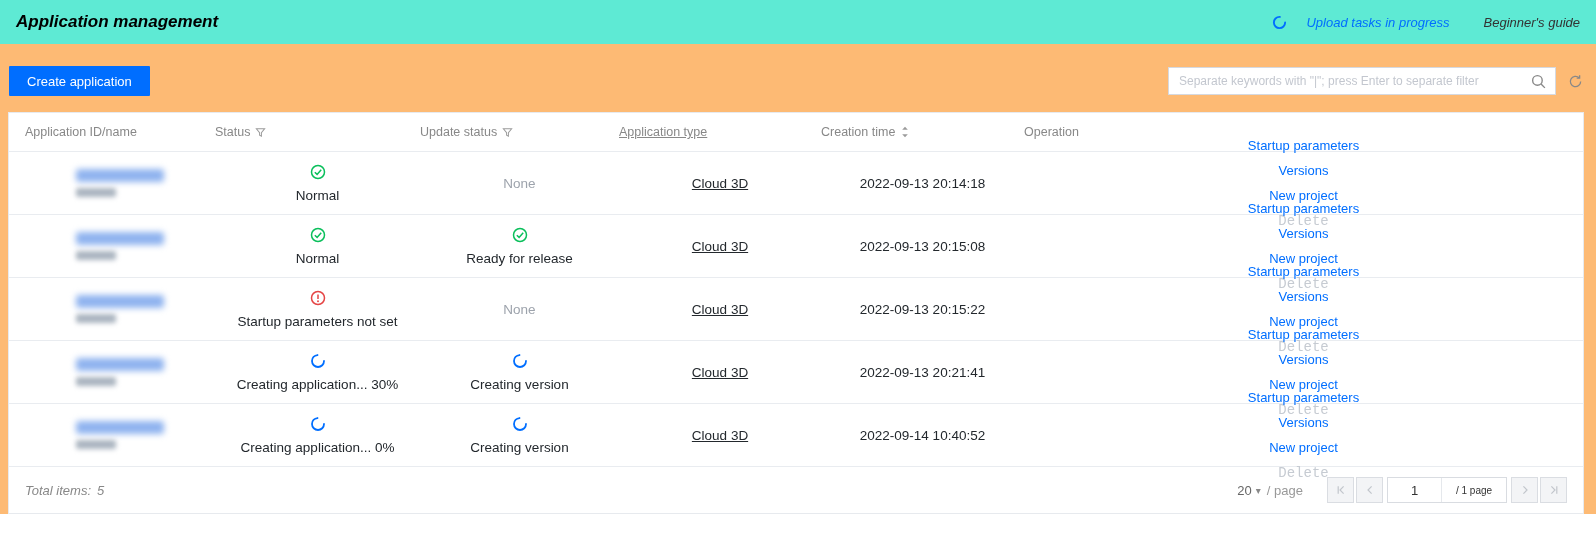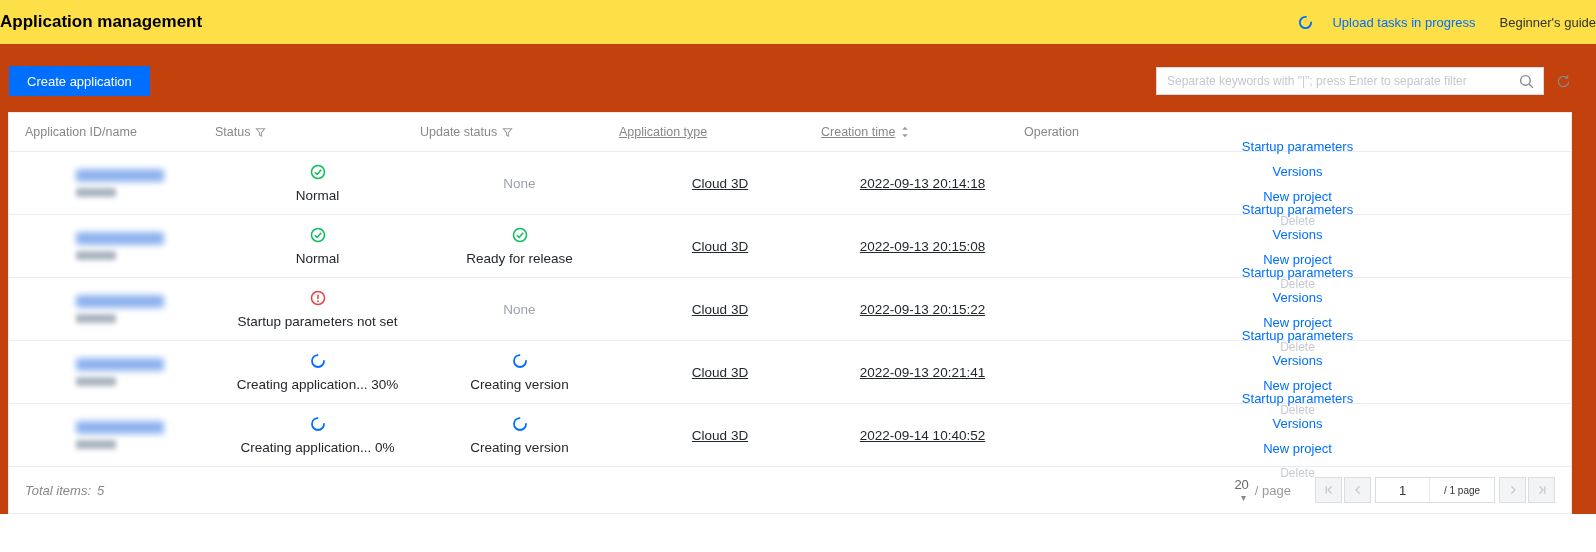--- a/index.html
+++ b/index.html
@@ -1,62 +1,62 @@
 <!DOCTYPE html>
 <html><head>
 <meta charset="utf-8">
 <style>
   * { margin:0; padding:0; box-sizing:border-box; }
   html,body { width:1596px; height:552px; background:#fff; font-family:"Liberation Sans", sans-serif; overflow:hidden; }
 
   
-  .topbar { height:44px; background:#fde047; display:flex; align-items:center; padding:0 0; }
+  .topbar { height:44px; background:#5eead4; display:flex; align-items:center; padding:0 16px;font-style:italic; }
   .topbar h1 { font-size:17px; font-weight:bold; color:#000; }
   .topbar-right { margin-left:auto; display:flex; align-items:center; }
   .upload-link { color:#006eff; font-size:13px; margin-left:19px; text-decoration:none; cursor:pointer; }
-  .guide-link { color:#333; font-size:13px; margin-left:24px; text-decoration:none; cursor:pointer; }
-
-  
-  .content { background:#c2410c; padding:22px 24px 0 8px; }
+  .guide-link { color:#333; font-size:13px; margin-left:34px; text-decoration:none; cursor:pointer; }
+
+  
+  .content { background:#fdba74; padding:22px 12px 0 8px; }
   .toolbar { display:flex; align-items:center; justify-content:space-between; height:30px; margin-bottom:16px; padding:0 1px; }
   .btn-primary { height:30px; padding:0 18px; background:#006eff; color:#fff; border:none; border-radius:1px; font-size:13px; font-family:inherit; cursor:pointer; }
   .toolbar-right { display:flex; align-items:center; }
   .search-box { position:relative; width:388px; height:28px; background:#fff; border:1px solid #d5d9e0; }
   .search-box input { width:100%; height:100%; border:none; outline:none; padding:0 32px 0 10px; font-size:12px; color:#333; font-family:inherit; background:transparent; }
   .search-box input::placeholder { color:#c3c7cf; }
   .search-icon { position:absolute; right:8px; top:5px; cursor:pointer; }
   .refresh-icon { margin-left:12px; cursor:pointer; display:flex; align-items:center; }
 
   
   .card { background:#fff; border:1px solid #e7eaee; }
   .thead { display:flex; align-items:center; height:38px; color:#888; font-size:12.5px; }
   .th { display:flex; align-items:center; gap:5px; }
   .tr { display:flex; align-items:center; height:63px; border-top:1px solid #e9ecf0; font-size:13.5px; color:#23282d; }
   .td { display:flex; align-items:center; gap:8px;flex-direction:column; }
   .c1 { width:206px; padding-left:16px; }
   .c2 { width:205px; }
   .c3 { width:199px; }
   .c4 { width:202px;text-decoration:underline; }
-  .c5 { width:203px;text-decoration:underline; }
+  .c5 { width:203px; }
   .c6 { flex:1; }
   .muted { color:#9da3ac; }
   .st-icon { display:flex; align-items:center; }
   .blur-wrap { display:flex; flex-direction:column; gap:6px; }
   .blur-line.blue { width:88px; height:13px; border-radius:3px; background:#8fb3ef; filter:blur(3px); }
   .blur-line.gray { width:40px; height:9px; border-radius:2px; background:#aab4c0; filter:blur(2.5px); }
   .ops { display:flex; align-items:center; gap:10px; }
   .op-link { color:#006eff; text-decoration:none; cursor:pointer; font-size:13px; }
-  .op-disabled { color:#c6cbd2; font-size:12px; cursor:default; }
+  .op-disabled { color:#c6cbd2; font-size:14px; cursor:default;font-family:Liberation Mono, monospace; }
   .hicon { display:flex; align-items:center; cursor:pointer; }
 
   
   .tfoot { display:flex; align-items:center; justify-content:space-between; height:47px; border-top:1px solid #e9ecf0; padding:0 16px; font-size:13px; color:#888; }
   .tfoot-left { display:flex; align-items:center; gap:6px;font-style:italic; }
   .tfoot-right { display:flex; align-items:center; }
-  .psize { display:flex; align-items:center; color:#666; cursor:pointer;flex-direction:column; }
+  .psize { display:flex; align-items:center; color:#666; cursor:pointer; }
   .caret { font-size:10px; color:#888; margin-left:4px; }
   .per-page { color:#999; margin-left:6px; margin-right:24px; }
   .pg-group { display:flex; align-items:center; gap:2px; }
   .pg-btn { width:27px; height:26px; background:#f3f4f6; border:1px solid #dadde2; display:flex; align-items:center; justify-content:center; cursor:default; padding:0; }
   .pg-box { display:flex; align-items:center; height:26px; border:1px solid #d9dce1; background:#fff; margin:0 2px; }
   .pg-input { width:54px; height:24px; border:none; outline:none; text-align:center; font-size:13px; color:#333; font-family:inherit; border-right:1px solid #e5e8ec; }
   .pg-total { width:64px; text-align:center; color:#333; font-size:10px; }
 
   
   @keyframes spin { to { transform:rotate(360deg); } }

